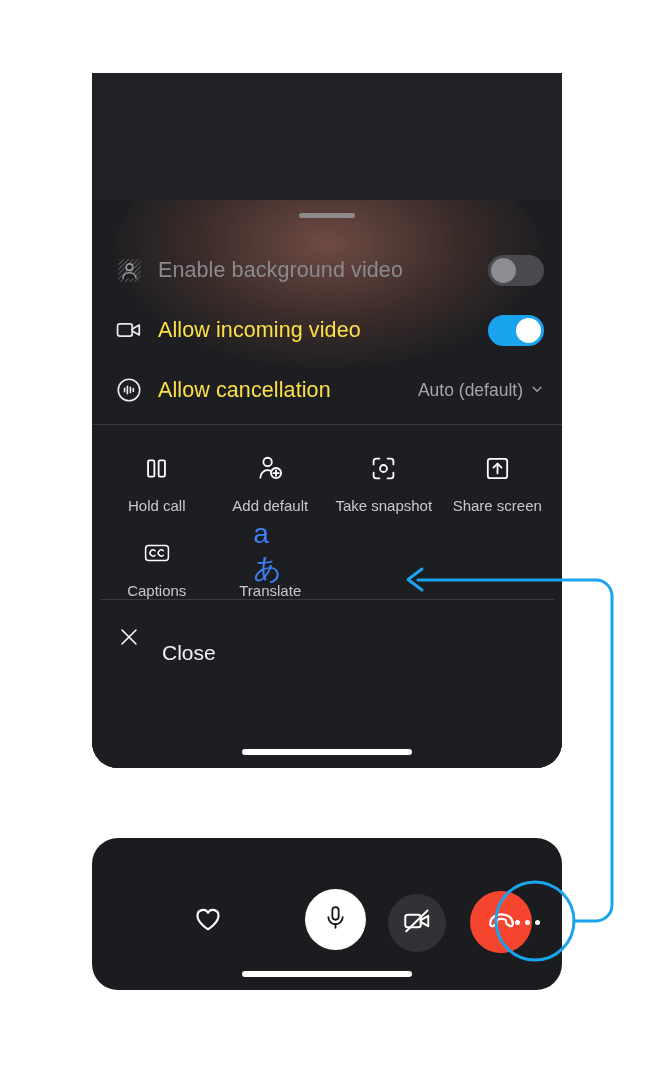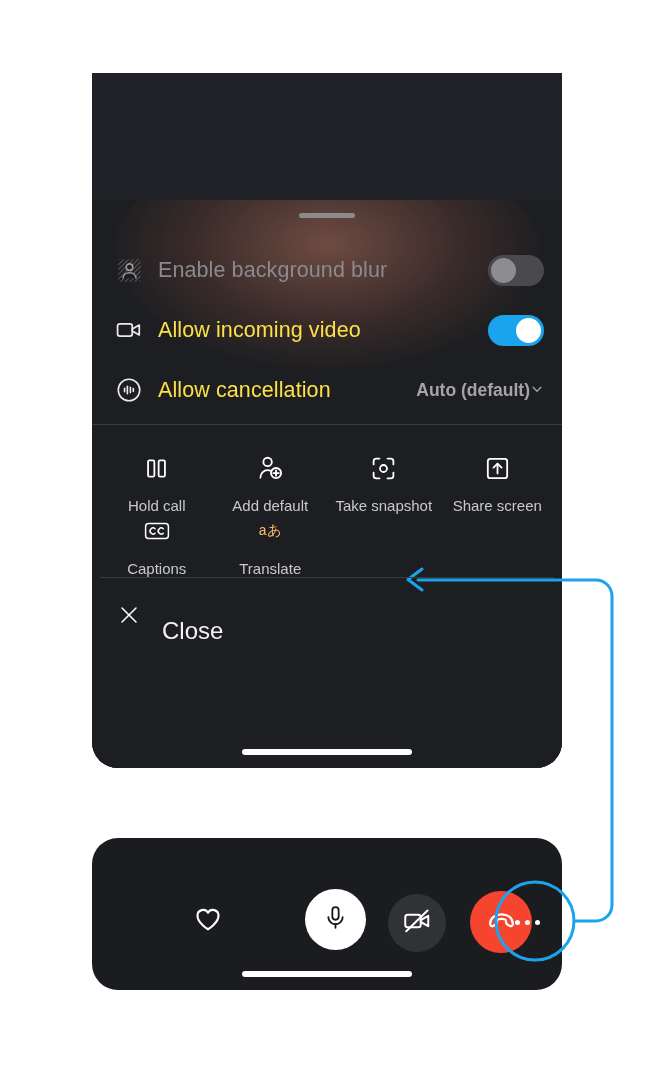--- a/index.html
+++ b/index.html
@@ -124,22 +124,23 @@
     border-radius: 50%;
   }
   .toggle.off { background: #4a4a4e; }
   .toggle.off .knob { left: 3px; background: #8d8d91; }
   .toggle.on { background: #1ba4ee; }
   .toggle.on .knob { right: 3px; background: #ffffff; }
 
   .setting-value {
     display: flex;
     align-items: center;
+    gap: 7px;
     font-size: 17.5px;
-    font-weight: bold;
+    font-weight: normal;
     color: #a4a4a9;
     white-space: nowrap;
   }
 
   
   .divider-full {
     height: 1px;
     background: #3a3b3f;
     margin-top: 4px;
   }
@@ -147,20 +148,21 @@
     height: 1px;
     background: #3a3b3f;
     margin: 0 8px;
   }
 
   
   .action-grid {
     display: grid;
     grid-template-columns: repeat(4, 1fr);
     padding: 26px 8px 0 8px;
+    row-gap: 22px;
   }
   .action-item {
     display: flex;
     flex-direction: column;
     align-items: center;
     gap: 12px;
   }
   .action-icon {
     width: 34px;
     height: 34px;
@@ -187,21 +189,21 @@
   .close-icon {
     width: 30px;
     height: 30px;
     margin-right: 18px;
     display: flex;
     align-items: center;
     justify-content: center;
     color: #ffffff;
   }
   .close-label {
-    font-size: 24px;
+    font-size: 21px;
     color: #f2f2f3;
     margin-top: 32px;
   }
 
   .home-indicator {
     position: absolute;
     left: 50%;
     margin-left: -85px;
     bottom: 13px;
     width: 170px;
@@ -279,21 +281,21 @@
               <defs>
                 <pattern id="hatch" width="3" height="3" patternUnits="userSpaceOnUse" patternTransform="rotate(45)">
                   <line x1="0" y1="0" x2="0" y2="3" stroke="#77777c" stroke-width="1.1"></line>
                 </pattern>
               </defs>
               <rect x="2" y="2" width="20" height="20" rx="2" fill="url(#hatch)" stroke="none"></rect>
               <circle cx="12" cy="9" r="2.9" fill="#1d1e21" stroke="#9a9a9f" stroke-width="1.4"></circle>
               <path d="M6.2 19.2c0-3.2 2.6-5.2 5.8-5.2s5.8 2 5.8 5.2" fill="#1d1e21" stroke="#9a9a9f" stroke-width="1.4"></path>
             </svg>
           </span>
-          <span class="setting-label">Enable background blur</span>
+          <span class="setting-label">Enable background video</span>
           <span class="toggle off">
             <span class="knob"></span>
           </span>
         </div>
 
         <div class="setting-row">
           <span class="setting-icon">
             <svg width="28" height="28" viewBox="0 0 24 24" fill="none" stroke="#e9e9ec" stroke-width="1.5" stroke-linejoin="round">
               <rect x="2.2" y="6.8" width="12.6" height="10.4" rx="2"></rect>
               <path d="M14.8 11.2l6-3.4v8.4l-6-3.4z"></path>
@@ -384,21 +386,21 @@
             <svg width="30" height="30" viewBox="0 0 30 24" fill="none" stroke="#ffffff" stroke-width="1.5" stroke-linecap="round">
               <rect x="3.6" y="4.4" width="22.8" height="15.2" rx="3"></rect>
               <path d="M13.1 9.8a3 3 0 100 4.4"></path>
               <path d="M21.3 9.8a3 3 0 100 4.4"></path>
             </svg>
           </span>
           <span class="action-label">Captions</span>
         </div>
 
         <div class="action-item">
-          <span class="action-icon" style="font-size:14px;color:#fdba74;letter-spacing:0.5px;font-family:Liberation Mono, monospace;">aあ</span>
+          <span class="action-icon" style="font-size:28px;color:#3b82f6;letter-spacing:0.5px;">aあ</span>
           <span class="action-label">Translate</span>
         </div>
 
         <div class="action-item grid-spacer"></div>
       </div>
 
       <div class="divider-inset"></div>
 
       <div class="close-row">
         <span class="close-icon">

